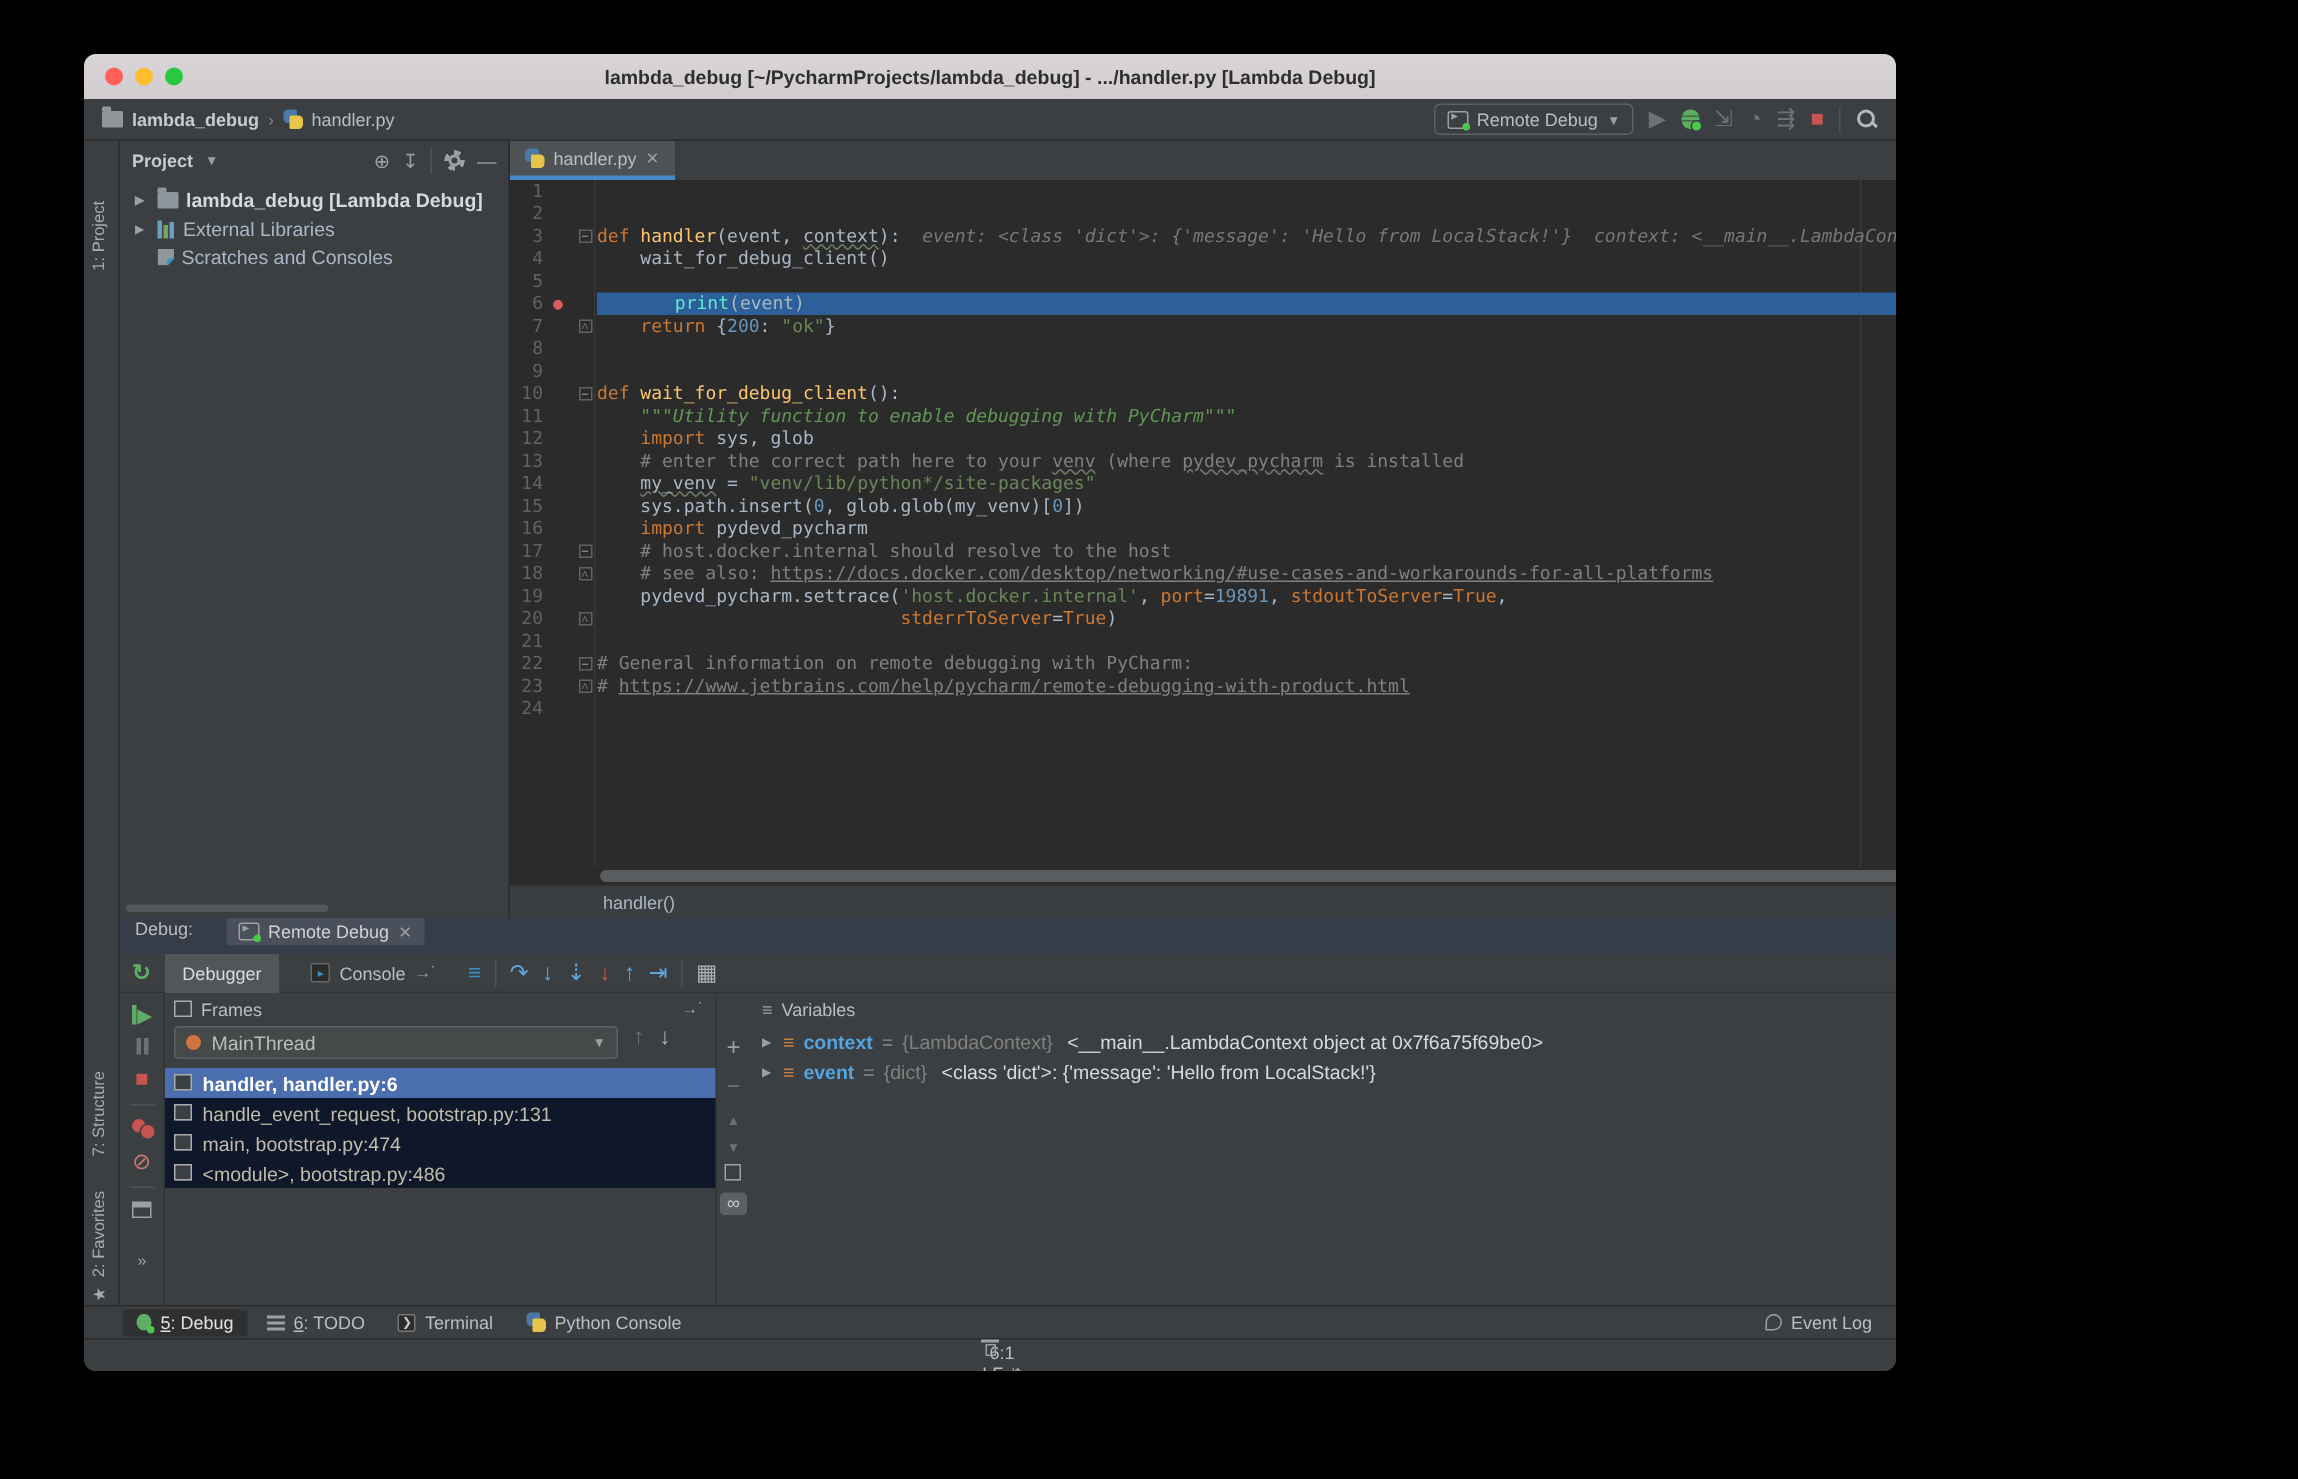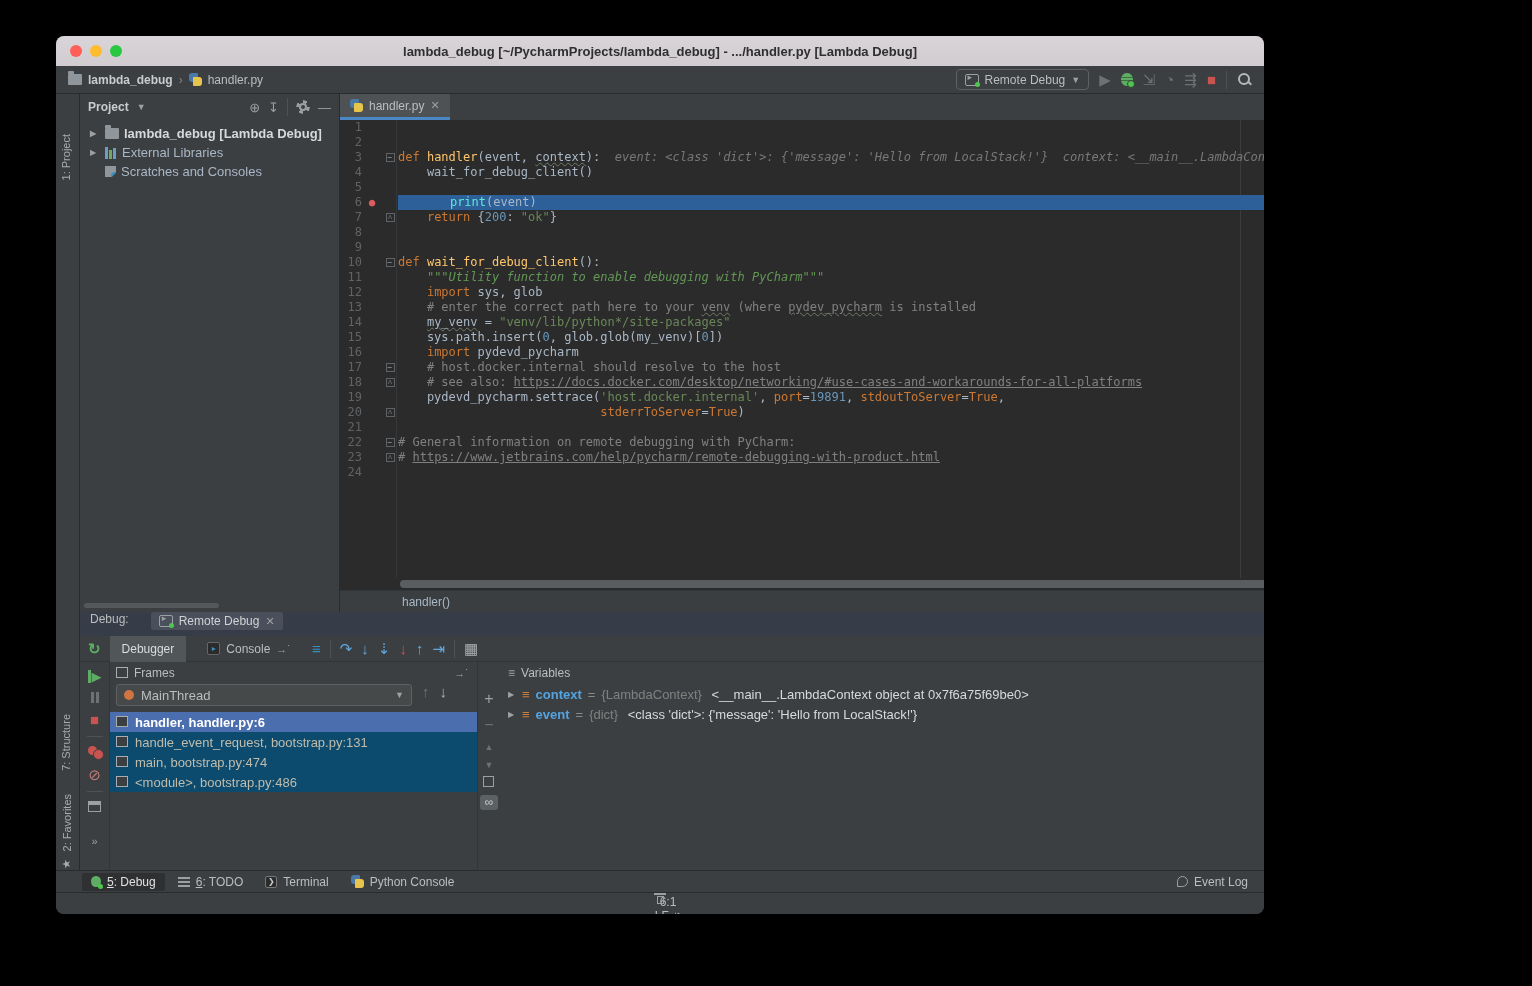--- a/index.html
+++ b/index.html
@@ -134,21 +134,21 @@
   .pane-head { height:22px; display:flex; align-items:center; gap:6px; padding:0 8px; font-size:12px; color:#bbbdbf; }
   .pane-head .sp { flex:1; }
   .pin { color:#9da0a2; font-size:11px; }
   .threadrow { height:28px; display:flex; align-items:flex-start; gap:10px; padding-left:6px; }
   .threadsel { width:296px; height:22px; background:#45494a; border:1px solid #5e6163; border-radius:3px; display:flex; align-items:center; gap:7px; padding:0 7px; }
   .tdot { width:10px; height:10px; border-radius:50%; background:#d07542; }
   .threadsel .lbl { flex:1; font-size:13px; color:#bbbdbf; }
   .framelist { }
   .frow { height:20px; display:flex; align-items:center; gap:7px; padding-left:8px; font-size:13px; color:#c0bcab; }
   .frow.selected { background:#4b6eaf; color:#fff; font-weight:bold; }
-  .frow.lib { background:#0c4a6e; }
+  .frow.lib { background:#0f172a; }
 
   .watchstrip { width:22px; display:flex; flex-direction:column; align-items:center; padding-top:28px; gap:8px; color:#9da0a2; }
   .watchstrip .dim { color:#6e7173; }
   .inf { background:#5c6164; border-radius:3px; width:18px; height:15px; text-align:center; line-height:14px; color:#c8cacc; font-size:12px; }
 
   .vars { flex:1; display:flex; flex-direction:column; }
   .vrow { height:20px; display:flex; align-items:center; gap:6px; padding-left:8px; font-size:13px; }
   .vrow .arrow { color:#9da0a2; font-size:8px; width:8px; }
   .vbars { color:#c77e3f; font-size:13px; font-weight:bold; }
   .vname { color:#53a4e0; font-weight:bold; }

